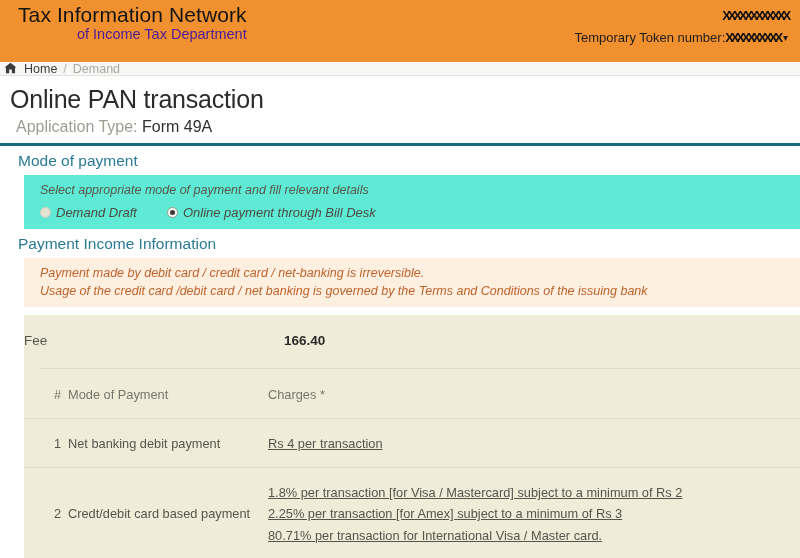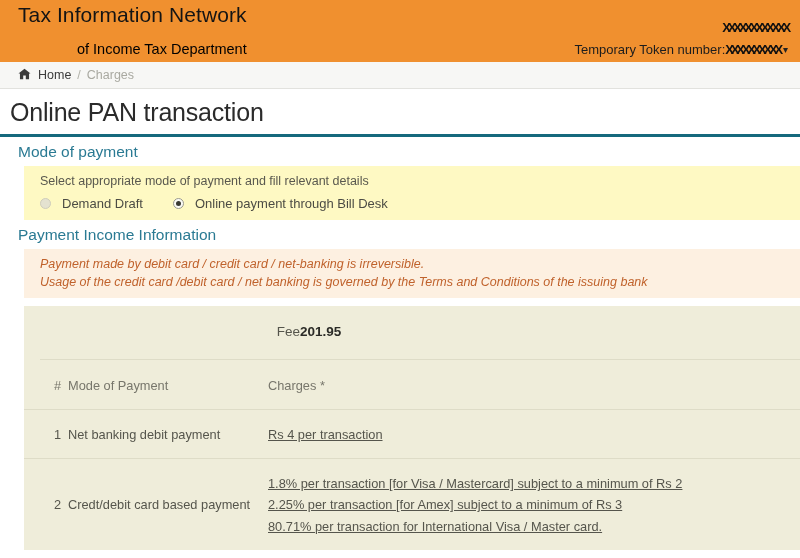--- a/index.html
+++ b/index.html
@@ -36,38 +36,37 @@
     font-size: 21px;
     font-weight: normal;
     letter-spacing: 0.1px;
     display: block;
     color: #141414;
   }
   .brand-line2 {
     font-size: 14.5px;
     display: block;
     text-align: right;
-    margin-top: 16px;
-    color: #000000;
+    margin-top: 1px;
+    color: #4c1d95;
   }
   .header-right {
     position: absolute;
     right: 12px;
     top: 7px;
     text-align: right;
     line-height: 1.35;
   }
   .user-name {
     display: block;
     font-size: 13px;
     font-weight: bold;
     color: #111;
     letter-spacing: -3.2px;
     white-space: nowrap;
-    margin-top: 12px;
   }
   .token-row {
     display: block;
     font-size: 13px;
     color: #1d1d1d;
     white-space: nowrap;
     margin-top: 4px;
   }
   .token-value {
     font-weight: bold;
@@ -77,26 +76,26 @@
   .caret-down {
     display: inline-block;
     margin-left: 3px;
     font-size: 10px;
     color: #222;
     vertical-align: 1px;
   }
 
   
   .breadcrumb-bar {
-    height: 27px;
+    height: 14px;
     background: #f7f7f5;
     border-bottom: 1px solid #e2e2de;
     display: flex;
     align-items: center;
-    padding-left: 18px;
+    padding-left: 4px;
     font-size: 12.5px;
   }
   .home-icon {
     display: inline-block;
     margin-right: 7px;
     color: #3b3b3b;
     font-size: 13px;
     line-height: 1;
   }
   .crumb-home {
@@ -140,22 +139,23 @@
   
   .section-heading {
     font-size: 15.5px;
     color: #2a7a93;
     padding: 6px 0 5px 18px;
     font-weight: normal;
   }
 
   
   .panel-beige {
-    background: #fef9c3;
+    background: #5eead4;
     margin-left: 24px;
+    font-style: italic;
   }
   .mode-panel {
     padding: 8px 0 9px 0;
   }
   .mode-instruction {
     font-size: 12.5px;
     color: #59584e;
     padding-left: 16px;
     padding-bottom: 8px;
   }
@@ -182,21 +182,21 @@
   }
   .radio.checked::after {
     content: "";
     position: absolute;
     left: 2px; top: 2px;
     width: 5px; height: 5px;
     border-radius: 50%;
     background: #3a3a33;
   }
   .radio-label {
-    margin-left: 11px;
+    margin-left: 5px;
     margin-right: 30px;
     white-space: nowrap;
   }
 
   
   .warn-strip {
     background: #fdf0e1;
     margin-left: 24px;
     padding: 6px 0 7px 16px;
     font-size: 12.5px;
@@ -209,23 +209,22 @@
   
   .charges-panel {
     background: #efedda;
     margin-left: 24px;
     margin-top: 8px;
     padding-top: 18px;
   }
   .fee-row {
     display: flex;
     align-items: center;
-    padding: 0 0 20px 16px;
+    padding: 0 0 20px 0;
     font-size: 13.5px;
-    text-align: right;
   }
   .fee-label {
     color: #55554c;
     width: 260px;
   }
   .fee-value {
     color: #2b2b27;
     font-weight: bold;
     font-size: 13.5px;
   }
@@ -277,25 +276,29 @@
 </div>
 
 <div class="breadcrumb-bar">
   <span class="home-icon">
     <svg width="13" height="12" viewBox="0 0 16 14" aria-hidden="true">
       <path d="M8 0.6 L15.4 6.4 L13.6 6.4 L13.6 13.4 L9.6 13.4 L9.6 8.8 L6.4 8.8 L6.4 13.4 L2.4 13.4 L2.4 6.4 L0.6 6.4 Z" fill="#3b3b3b"></path>
     </svg>
   </span>
   <a class="crumb-home" href="#">Home</a>
   <span class="crumb-sep">/</span>
-  <span class="crumb-current">Charges</span>
+  <span class="crumb-current">Demand</span>
 </div>
 
 <div class="page-title-wrap">
   <h1 class="page-title">Online PAN transaction</h1>
+  <div class="app-type-row">
+    <span class="app-type-label">Application Type:</span>
+    <span class="app-type-value">Form 49A</span>
+  </div>
 </div>
 <div class="teal-rule"></div>
 
 <div class="section-heading">Mode of payment</div>
 
 <div class="panel-beige mode-panel">
   <div class="mode-instruction">Select appropriate mode of payment and fill relevant details</div>
   <div class="radio-row">
     <span class="radio"></span>
     <span class="radio-label">Demand Draft</span>
@@ -308,21 +311,21 @@
 
 <div class="warn-strip">
   <span class="warn-line">Payment made by debit card / credit card / net-banking is irreversible.</span>
   <span class="warn-line">Usage of the credit card /debit card / net banking is governed by the Terms and Conditions of the issuing bank</span>
 </div>
 
 <div class="charges-panel">
 
   <div class="fee-row">
     <span class="fee-label">Fee</span>
-    <span class="fee-value">201.95</span>
+    <span class="fee-value">166.40</span>
   </div>
 
   <div class="hr-soft"></div>
 
   <table class="charges">
     <thead>
       <tr class="header-row">
         <th class="col-num">#</th>
         <th class="col-mode">Mode of Payment</th>
         <th class="col-charge">Charges *</th>

